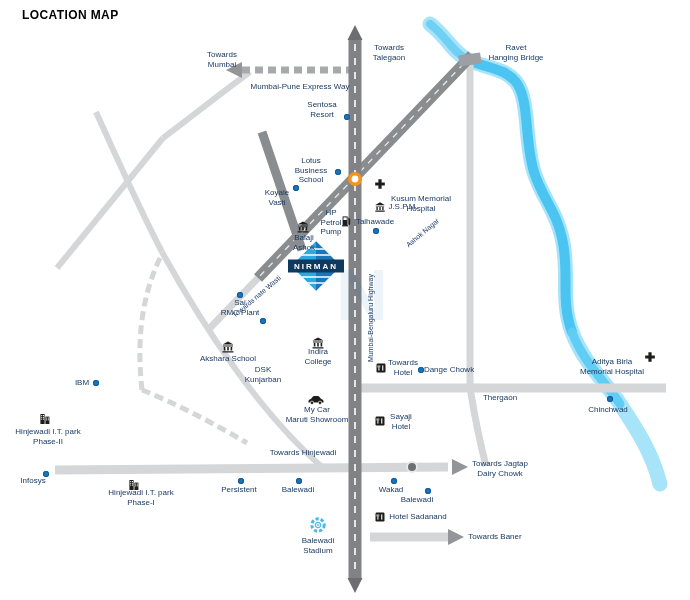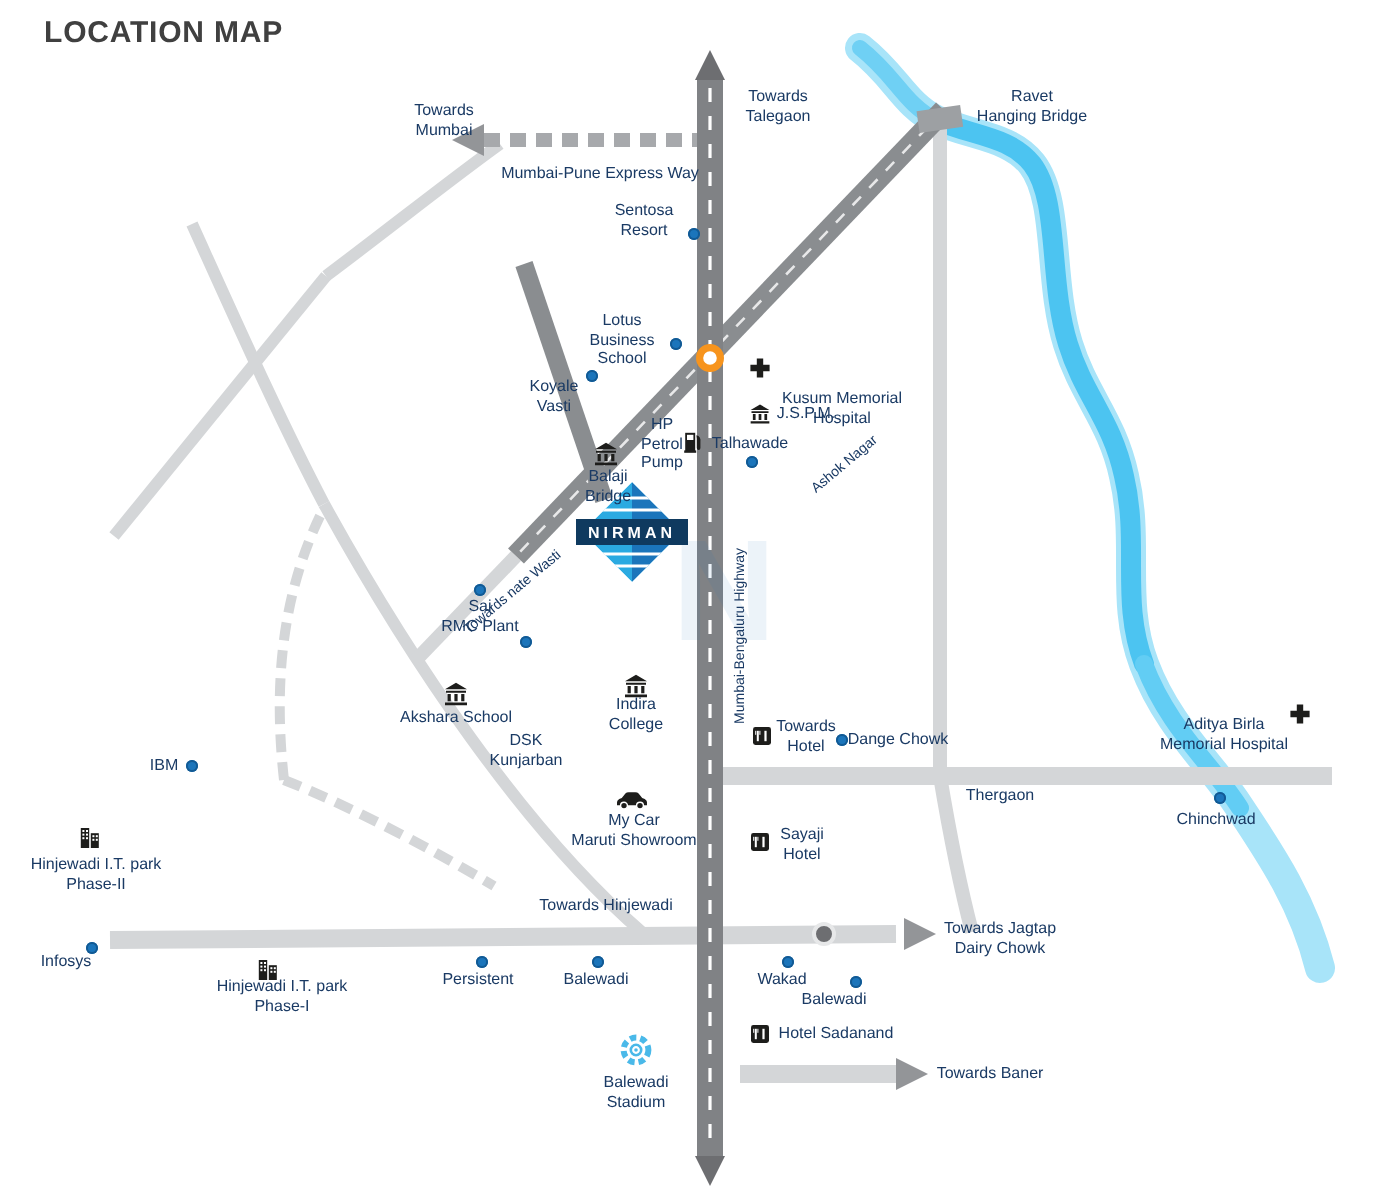--- a/index.html
+++ b/index.html
@@ -3,21 +3,21 @@
 <meta charset="utf-8">
 <style>
   html,body { margin:0; padding:0; background:#fff; }
   .map {
     position:relative; width:690px; height:600px; background:#ffffff;
     font-family:"Liberation Sans", sans-serif; overflow:hidden;
   }
   .bg { position:absolute; left:0; top:0; }
   .title {
     position:absolute; left:22px; top:8px; margin:0;
-    font-size:15px; font-weight:bold; color:#404040; letter-spacing:.4px;
+    font-size:12px; font-weight:bold; color:#000000; letter-spacing:.4px;
   }
   .lbl {
     position:absolute; transform:translate(-50%,-50%);
     color:#1a3a64; font-size:8px; line-height:1.2; text-align:center;
     white-space:pre-line;
   }
   .sm { font-size:7px; }
   .rot40 { transform:translate(-50%,-50%) rotate(-40deg); white-space:nowrap; }
   .rot90 { transform:translate(-50%,-50%) rotate(-90deg); white-space:nowrap; }
   .dot {
@@ -216,21 +216,21 @@
 Vasti</div>
   <div class="lbl" style="left:421px;top:188px;margin-top:16px;">Kusum Memorial
 Hospital</div>
   <div class="lbl" style="left:403px;top:207px;">J.S.P.M.</div>
   <div class="lbl" style="left:375px;top:222px;">Talhawade</div>
   <div class="lbl sm rot40" style="left:423px;top:233px;">Ashok Nagar</div>
   <div class="lbl" style="left:331px;top:222px;">HP
 Petrol
 Pump</div>
   <div class="lbl" style="left:304px;top:243px;">Balaji
-Bridge</div>
+Ashok</div>
   <div class="lbl sm rot40" style="left:257px;top:297px;">Towards nate Wasti</div>
   <div class="lbl" style="left:240px;top:308px;">Sai
 RMC Plant</div>
   <div class="lbl" style="left:263px;top:333px;margin-top:42px;">DSK
 Kunjarban</div>
   <div class="lbl" style="left:228px;top:359px;">Akshara School</div>
   <div class="lbl" style="left:318px;top:357px;">Indira
 College</div>
   <div class="lbl sm rot90" style="left:371px;top:318px;">Mumbai-Bengaluru Highway</div>
   <div class="lbl" style="left:403px;top:368px;">Towards

